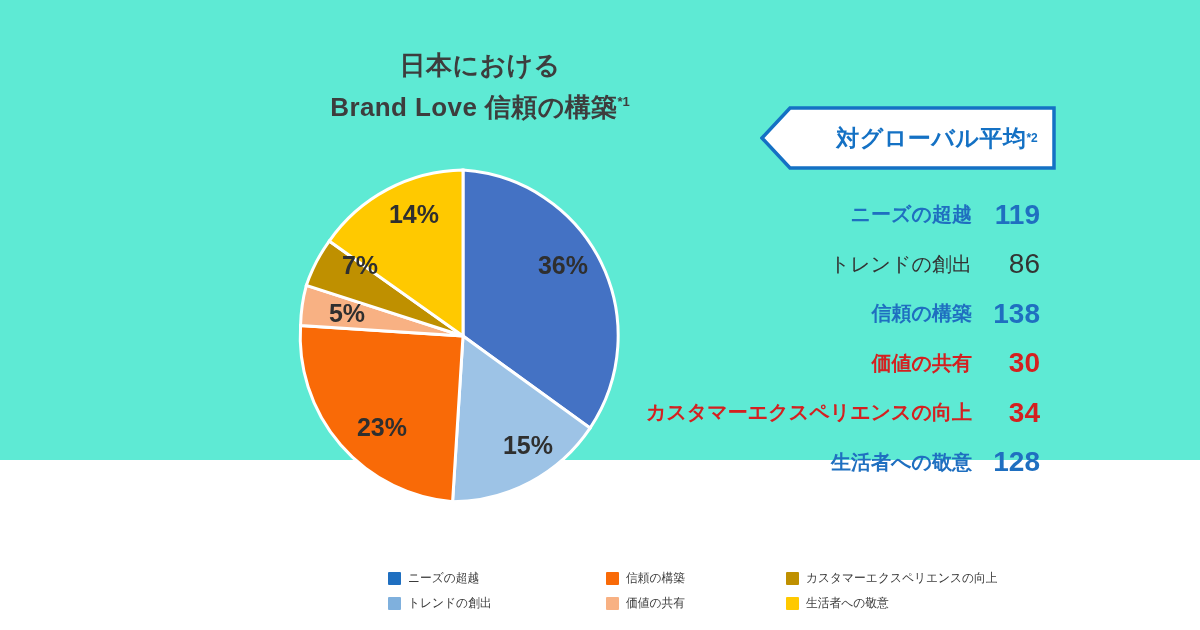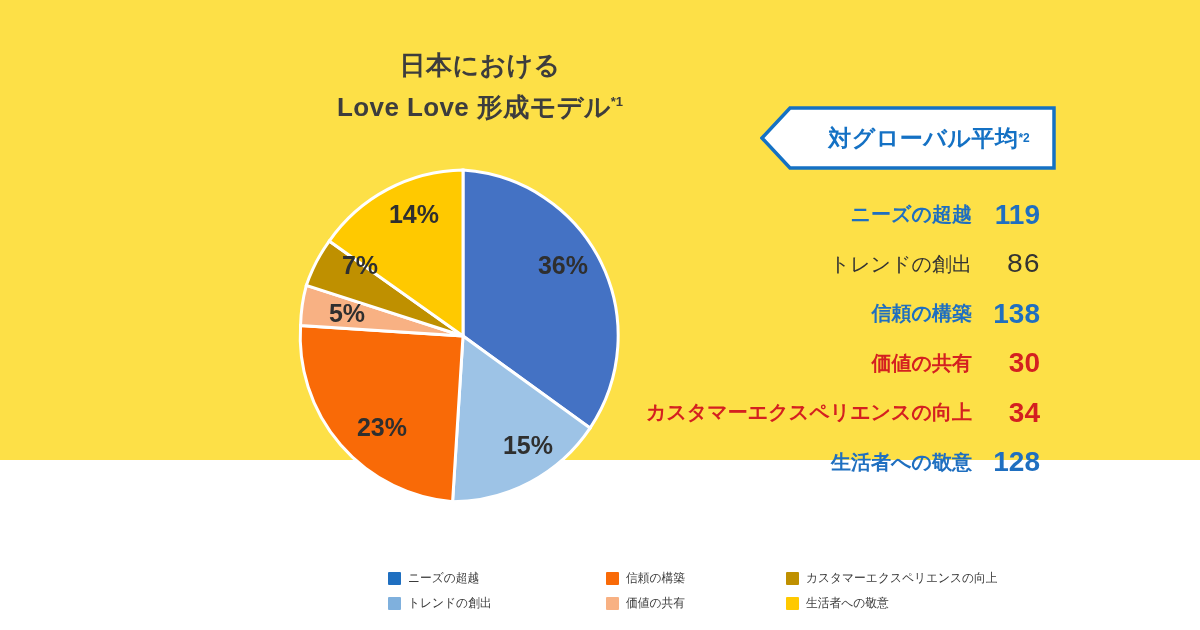--- a/index.html
+++ b/index.html
@@ -13,21 +13,21 @@
     height: 630px;
     overflow: hidden;
     font-family: "Liberation Sans", "DejaVu Sans", sans-serif;
     color: #3b3b3b;
     position: relative;
   }
   .canvas {
     position: relative;
     width: 1200px;
     height: 460px;
-    background: #fde047;
+    background: #5eead4;
   }
 
   
   .chart-title {
     position: absolute;
     left: 200px;
     top: 44px;
     width: 560px;
     text-align: center;
     font-size: 26px;
@@ -100,21 +100,21 @@
   .banner {
     position: absolute;
     left: 760px;
     top: 106px;
     width: 296px;
     height: 64px;
   }
   .banner-svg { display: block; }
   .banner-label {
     position: absolute;
-    left: 8px;
+    left: 16px;
     top: 0;
     width: 296px;
     height: 64px;
     display: flex;
     align-items: center;
     justify-content: center;
     padding-left: 26px;
     box-sizing: border-box;
     font-size: 23px;
     font-weight: bold;
@@ -146,30 +146,30 @@
   .index-value {
     font-size: 28px;
     font-weight: bold;
     min-width: 54px;
     text-align: right;
     margin-left: 14px;
   }
   .tone-blue  .index-name, .tone-blue  .index-value { color: #1f6fc0; }
   .tone-red   .index-name, .tone-red   .index-value { color: #d42020; }
   .tone-black .index-name, .tone-black .index-value { color: #333333; font-weight: normal; }
-  .tone-black .index-value { font-weight: normal; font-family: Liberation Mono, monospace; }
+  .tone-black .index-value { font-weight: normal; }
 </style>
 </head>
 <body>
 
 <div class="canvas">
 
   <div class="chart-title">
     <span class="line">日本における</span>
-    <span class="line"><span>Love Love 形成モデル</span><span class="sup">*1</span></span>
+    <span class="line"><span>Brand Love 信頼の構築</span><span class="sup">*1</span></span>
   </div>
 
   <div class="pie-wrap">
     <svg class="pie-svg" width="362" height="362" viewBox="0 0 362 362">
       <g>
 
         <path fill="#4472c4" stroke="#ffffff" stroke-width="3" d="M 181 181 L 181 15 A 166 166 0 0 1 308.07 273.05 Z"></path>
 
         <path fill="#9dc3e6" stroke="#ffffff" stroke-width="3" d="M 181 181 L 308.07 273.05 A 166 166 0 0 1 170.58 346.67 Z"></path>
 

